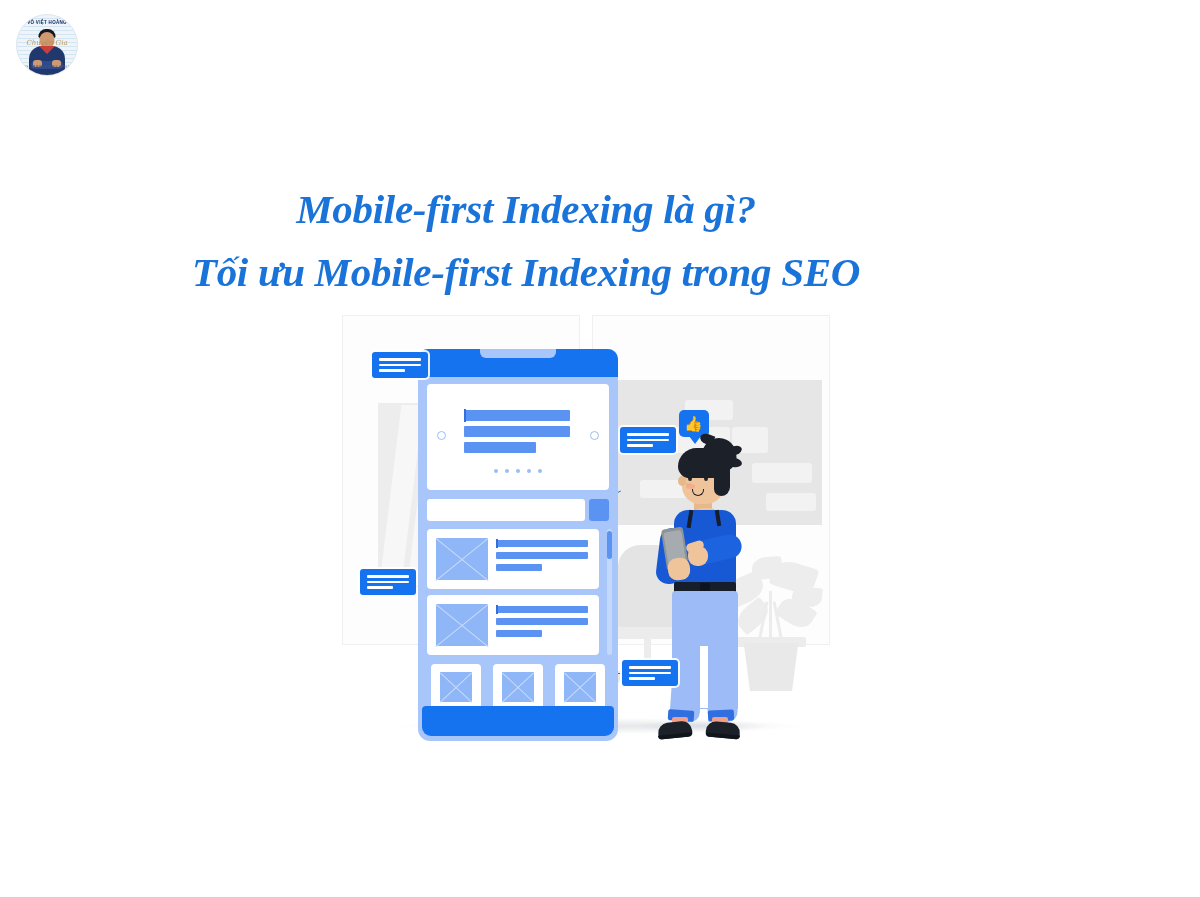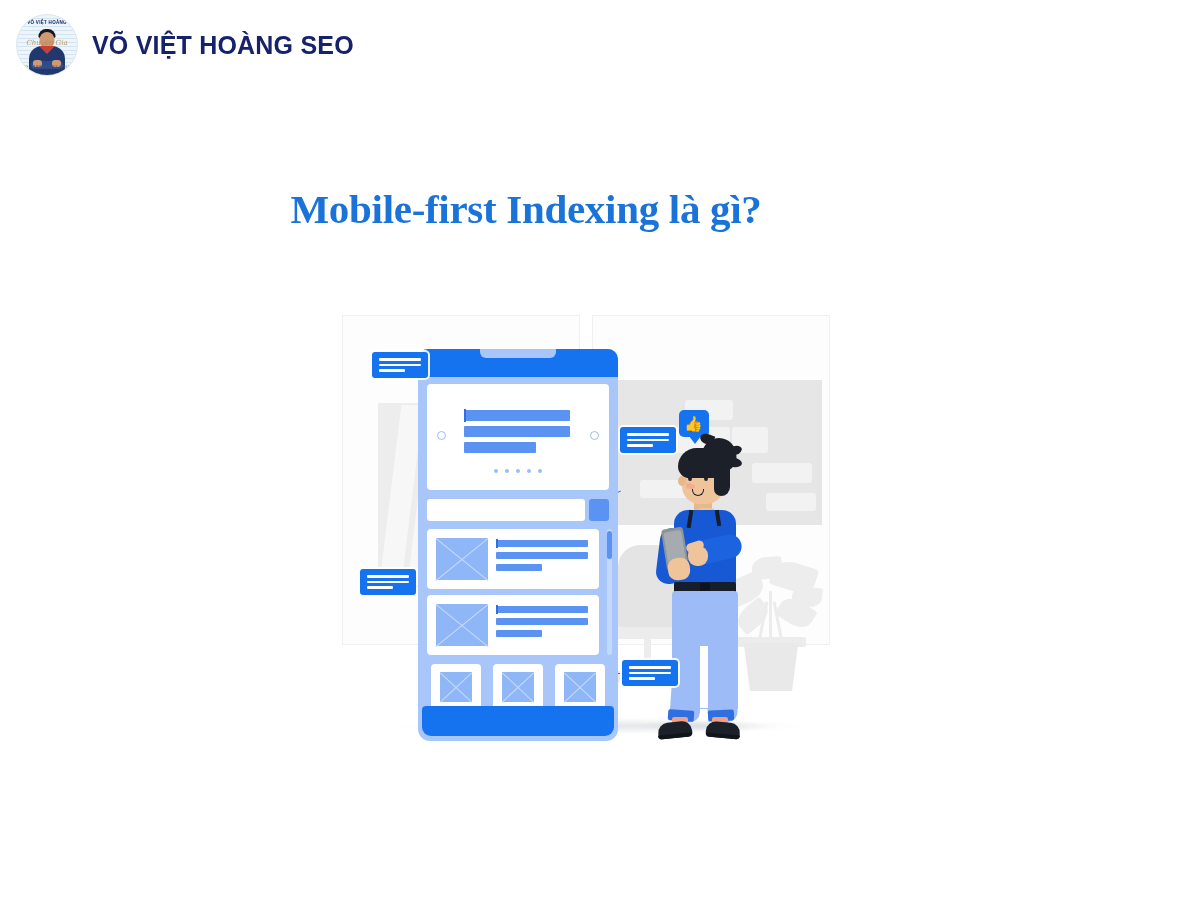--- a/index.html
+++ b/index.html
@@ -80,20 +80,21 @@
   
   .titles {
     position: absolute; left: 0; right: 0; top: 183px; text-align: center;
   }
   .title-line {
     font-family: "Liberation Serif", serif;
     font-weight: bold;
     color: #1a73d8;
     letter-spacing: -.3px;
     white-space: nowrap;
+    font-style: italic;
   }
   .title-line.l1 { font-size: 41px; line-height: 52px; }
   .title-line.l2 { font-size: 41px; line-height: 52px; margin-top: 11px; }
 
   
   .stage { position: absolute; left: 300px; top: 305px; width: 600px; height: 470px; }
 
   
   .bg-frame {
     position: absolute; background: #fdfdfd; border: 1px solid #f0f0f0;
@@ -510,25 +511,25 @@
       <div class="bl-hair"></div>
       <div class="bl-head"></div>
       <div class="bl-script">Chuyên Gia</div>
       <div class="bl-body"></div>
       <div class="bl-collar"></div>
       <div class="bl-arms"></div>
       <div class="bl-hand-a"></div>
       <div class="bl-hand-b"></div>
       <div class="bl-bottext">SEO - MARKETING ONLINE</div>
     </div>
-    <div class="brand-name">VÕ VIỆT HOÀNG SEO</div>
   </div>
 
   <div class="titles">
     <div class="title-line l1">Mobile-first Indexing là gì?</div>
+    <div class="title-line l2">Tối ưu Mobile-first Indexing trong SEO</div>
   </div>
 
   <div class="stage">
 
     <div class="bg-frame f1"></div>
     <div class="bg-frame f2"></div>
 
     <div class="window-glass"></div>
     <div class="window-sheen"></div>
     <div class="window-sheen2"></div>

